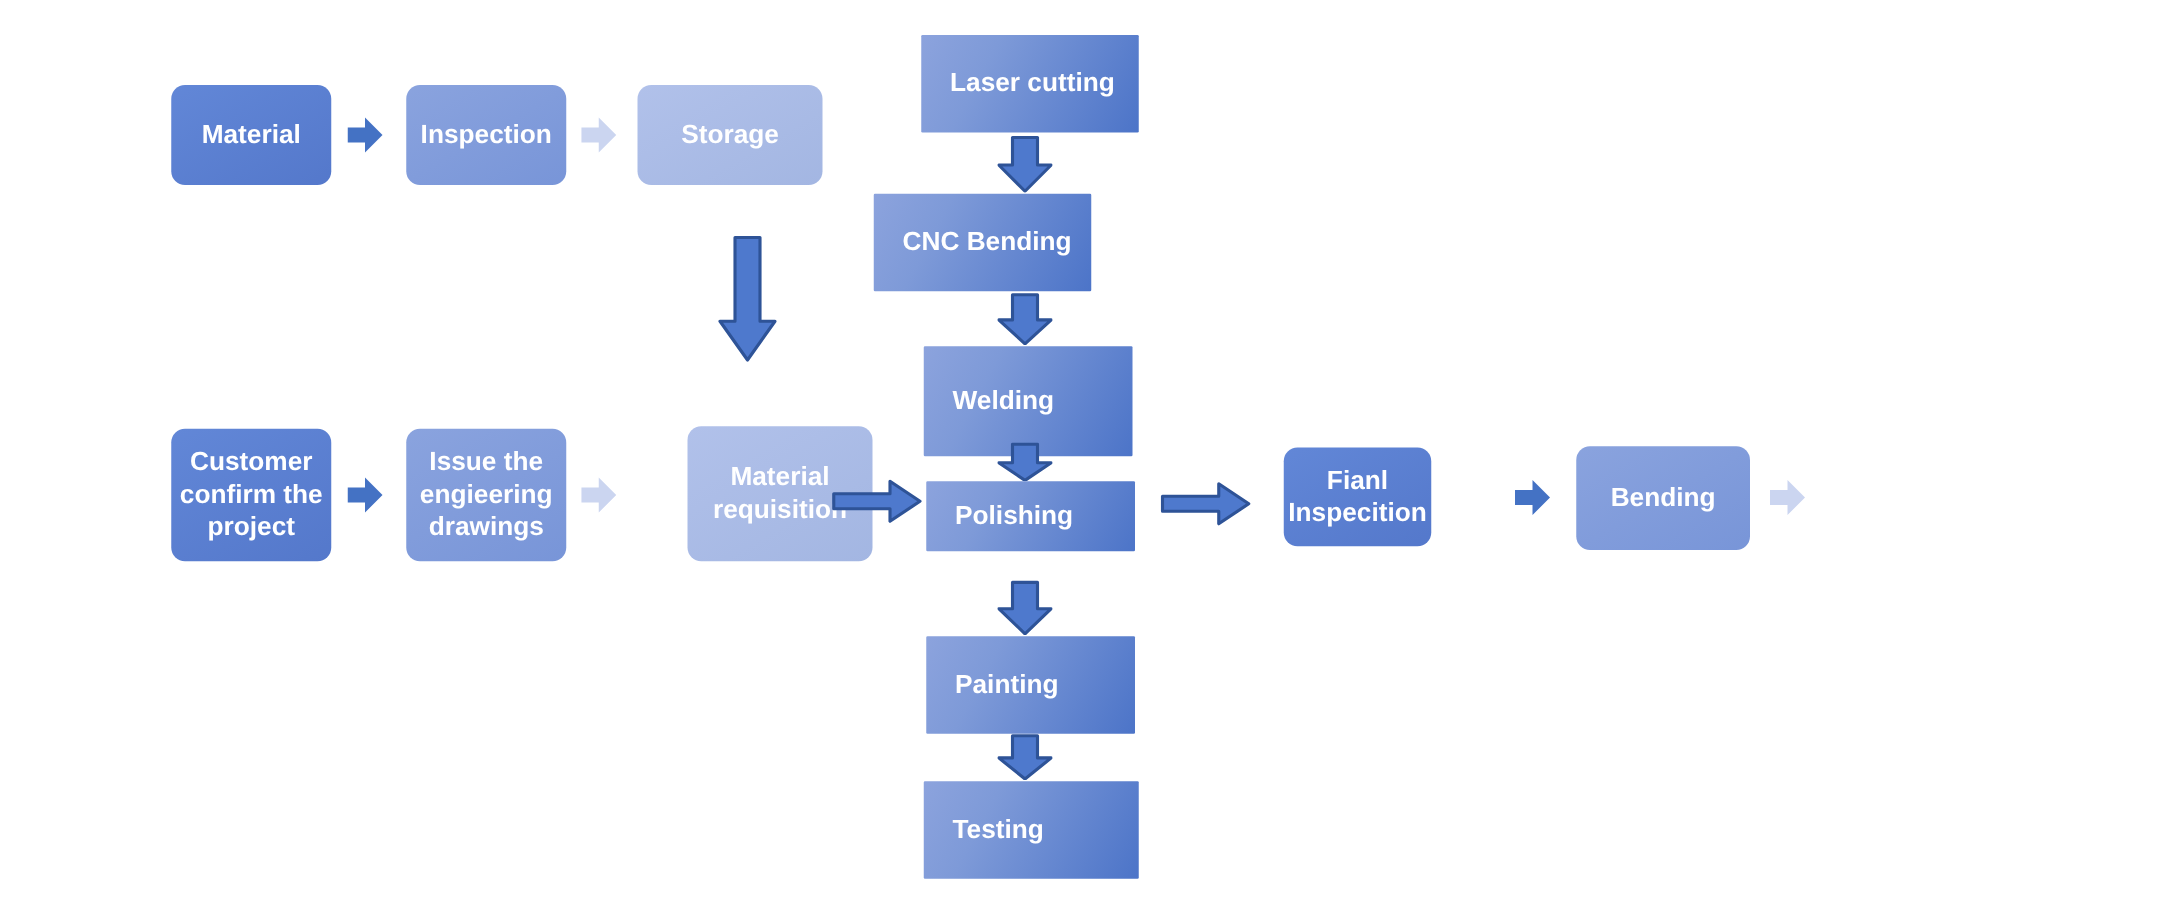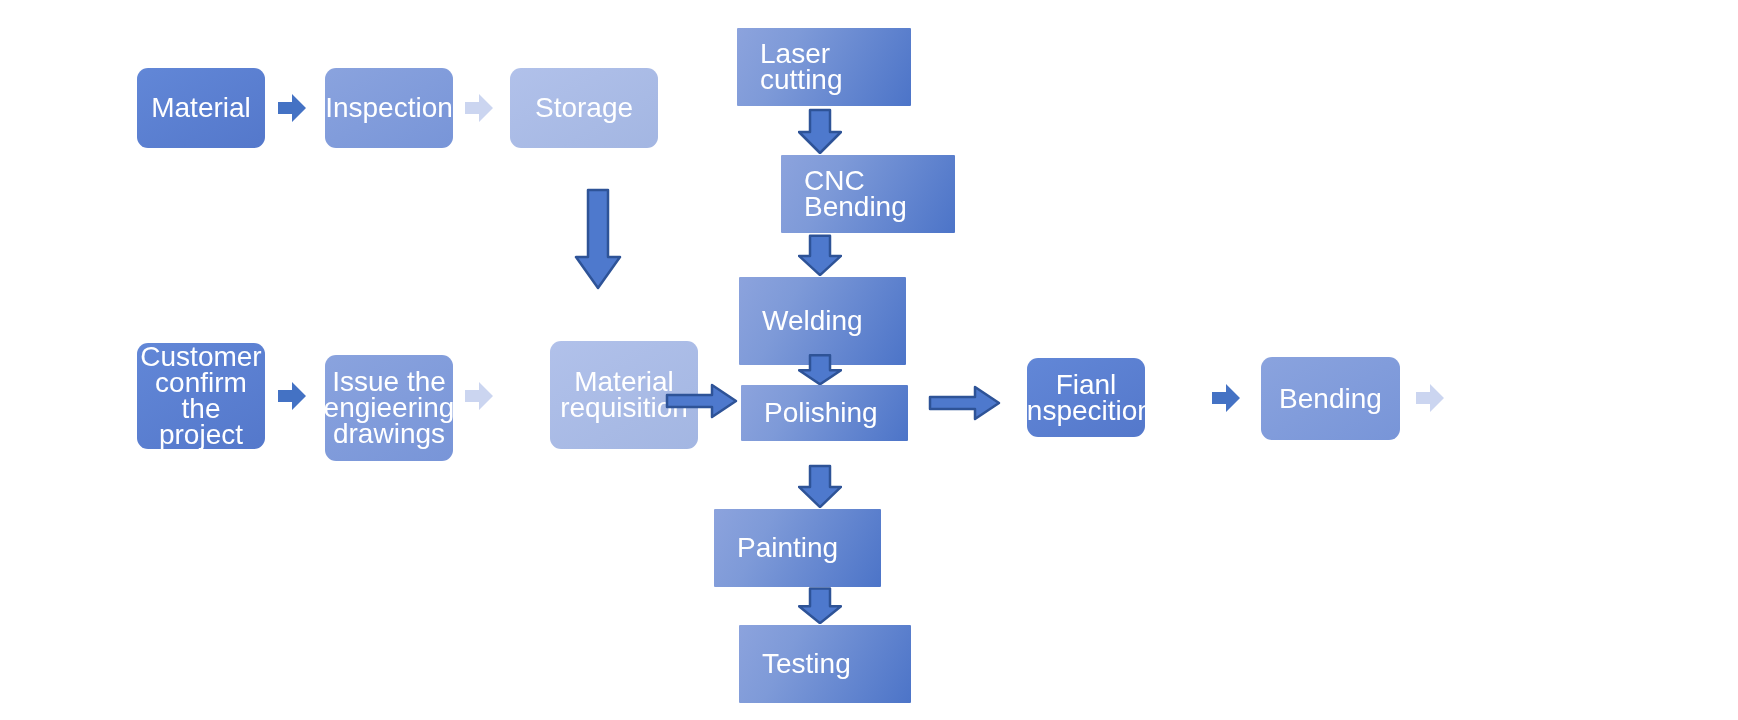--- a/index.html
+++ b/index.html
@@ -4,22 +4,23 @@
 <style>
   html,body{margin:0;padding:0;}
   body{
     width:1738px;height:720px;background:#ffffff;overflow:hidden;
     font-family:"Liberation Sans","DejaVu Sans",sans-serif;
     -webkit-font-smoothing:antialiased;
   }
   .canvas{position:relative;width:1738px;height:720px;background:#ffffff;}
   .node{
     position:absolute;display:flex;align-items:center;justify-content:center;
-    color:#ffffff;font-size:28px;line-height:26px;text-align:center;
+    color:#ffffff;font-size:21px;line-height:26px;text-align:center;
     box-sizing:border-box;
+    font-weight:bold;
   }
   .rounded{border-radius:11px;padding:4px 6px;}
   .dark{background:linear-gradient(150deg,#6287d7 0%,#5478cb 100%);}
   .medium{background:linear-gradient(150deg,#8aa3de 0%,#7895d8 100%);}
   .light{background:linear-gradient(150deg,#b1c1ea 0%,#a3b6e2 100%);}
   .process{
     border-radius:1px;justify-content:flex-start;text-align:left;
     padding-left:23px;
     background:linear-gradient(118deg,#8ca3dd 0%,#7e9ad8 30%,#4c74c8 100%);
   }
@@ -47,57 +48,57 @@
   <svg class="arrow" style="left:574px;top:188px;" width="48" height="102" viewBox="0 0 48 102" aria-hidden="true">
     <polygon points="14,2 34,2 34,69 46,69 24,100 2,69 14,69" stroke-width="2.5" stroke-linejoin="round" fill="#4E79CD" stroke="#2E5397"></polygon>
   </svg>
 
   <div class="node rounded dark" style="left:137px;top:343px;width:128px;height:106px;">Customer confirm the project</div>
 
   <svg class="arrow" style="left:278px;top:381px;" width="29" height="30" viewBox="0 0 29 30" aria-hidden="true">
     <polygon points="0,9 14,9 14,1 28,15 14,29 14,21 0,21" fill="#4472C4"></polygon>
   </svg>
 
-  <div class="node rounded medium" style="left:325px;top:343px;width:128px;height:106px;margin-top:12px;">Issue the engieering drawings</div>
+  <div class="node rounded medium" style="left:325px;top:343px;width:128px;height:106px;">Issue the engieering drawings</div>
 
   <svg class="arrow" style="left:465px;top:381px;" width="29" height="30" viewBox="0 0 29 30" aria-hidden="true">
     <polygon points="0,9 14,9 14,1 28,15 14,29 14,21 0,21" fill="#CBD5F0"></polygon>
   </svg>
 
   <div class="node rounded light" style="left:510px;top:341px;width:148px;height:108px;margin-left:40px;">Material requisition</div>
 
   <svg class="arrow" style="left:665px;top:381px;" width="74" height="40" viewBox="0 0 74 40" aria-hidden="true">
     <polygon points="2,14 47,14 47,4 71,20 47,36 47,26 2,26" stroke-width="2.5" stroke-linejoin="round" fill="#4E79CD" stroke="#2E5397"></polygon>
   </svg>
 
   <div class="node process" style="left:737px;top:28px;width:174px;height:78px;">Laser cutting</div>
 
   <svg class="arrow" style="left:798px;top:108px;" width="44" height="46" viewBox="0 0 44 46" preserveAspectRatio="none" aria-hidden="true">
     <polygon points="12,2 32,2 32,24 43,24 22,45 1,24 12,24" stroke-width="2.5" stroke-linejoin="round" vector-effect="non-scaling-stroke" fill="#4E79CD" stroke="#2E5397"></polygon>
   </svg>
 
-  <div class="node process" style="left:781px;top:155px;width:174px;height:78px;">CNC Bending</div>
+  <div class="node process" style="left:699px;top:155px;width:174px;height:78px;">CNC Bending</div>
 
   <svg class="arrow" style="left:798px;top:234px;" width="44" height="42" viewBox="0 0 44 46" preserveAspectRatio="none" aria-hidden="true">
     <polygon points="12,2 32,2 32,24 43,24 22,45 1,24 12,24" stroke-width="2.5" stroke-linejoin="round" vector-effect="non-scaling-stroke" fill="#4E79CD" stroke="#2E5397"></polygon>
   </svg>
 
   <div class="node process" style="left:739px;top:277px;width:167px;height:88px;">Welding</div>
 
   <svg class="arrow" style="left:798px;top:354px;" width="44" height="31" viewBox="0 0 44 46" preserveAspectRatio="none" aria-hidden="true">
     <polygon points="12,2 32,2 32,24 43,24 22,45 1,24 12,24" stroke-width="2.5" stroke-linejoin="round" vector-effect="non-scaling-stroke" fill="#4E79CD" stroke="#2E5397"></polygon>
   </svg>
 
   <div class="node process" style="left:741px;top:385px;width:167px;height:56px;">Polishing</div>
 
   <svg class="arrow" style="left:798px;top:464px;" width="44" height="44" viewBox="0 0 44 46" preserveAspectRatio="none" aria-hidden="true">
     <polygon points="12,2 32,2 32,24 43,24 22,45 1,24 12,24" stroke-width="2.5" stroke-linejoin="round" vector-effect="non-scaling-stroke" fill="#4E79CD" stroke="#2E5397"></polygon>
   </svg>
 
-  <div class="node process" style="left:714px;top:509px;width:167px;height:78px;">Painting</div>
+  <div class="node process" style="left:741px;top:509px;width:167px;height:78px;">Painting</div>
 
   <svg class="arrow" style="left:798px;top:587px;" width="44" height="37" viewBox="0 0 44 46" preserveAspectRatio="none" aria-hidden="true">
     <polygon points="12,2 32,2 32,24 43,24 22,45 1,24 12,24" stroke-width="2.5" stroke-linejoin="round" vector-effect="non-scaling-stroke" fill="#4E79CD" stroke="#2E5397"></polygon>
   </svg>
 
   <div class="node process" style="left:739px;top:625px;width:172px;height:78px;text-align:right;">Testing</div>
 
   <svg class="arrow" style="left:928px;top:383px;" width="74" height="40" viewBox="0 0 74 40" aria-hidden="true">
     <polygon points="2,14 47,14 47,4 71,20 47,36 47,26 2,26" stroke-width="2.5" stroke-linejoin="round" fill="#4E79CD" stroke="#2E5397"></polygon>
   </svg>

